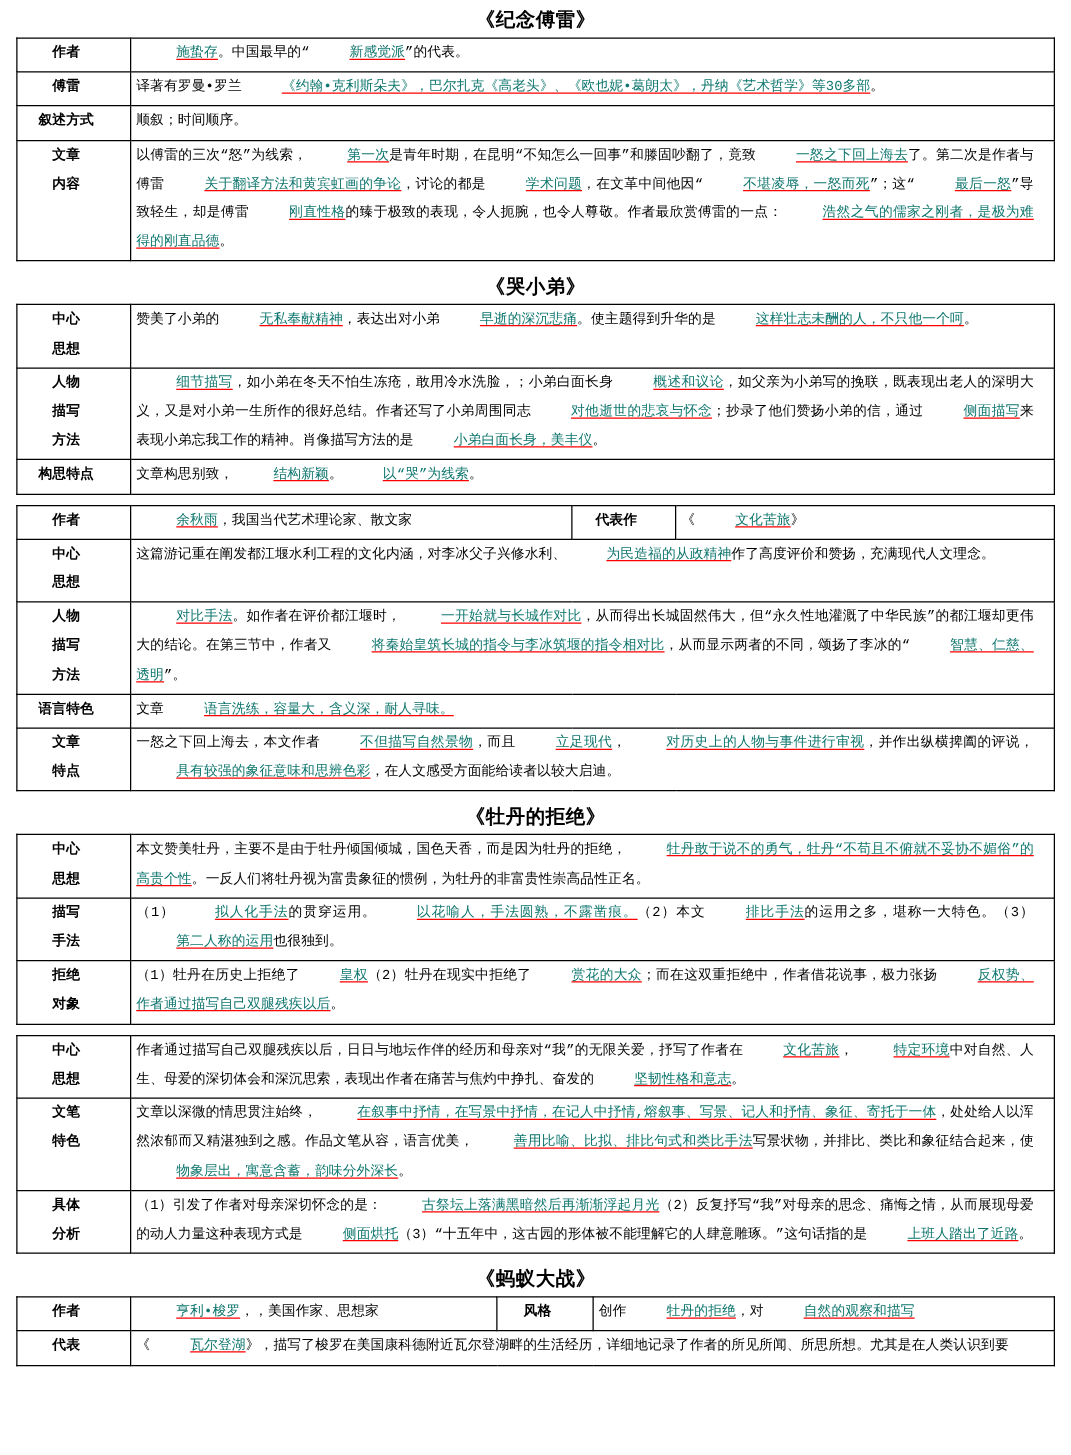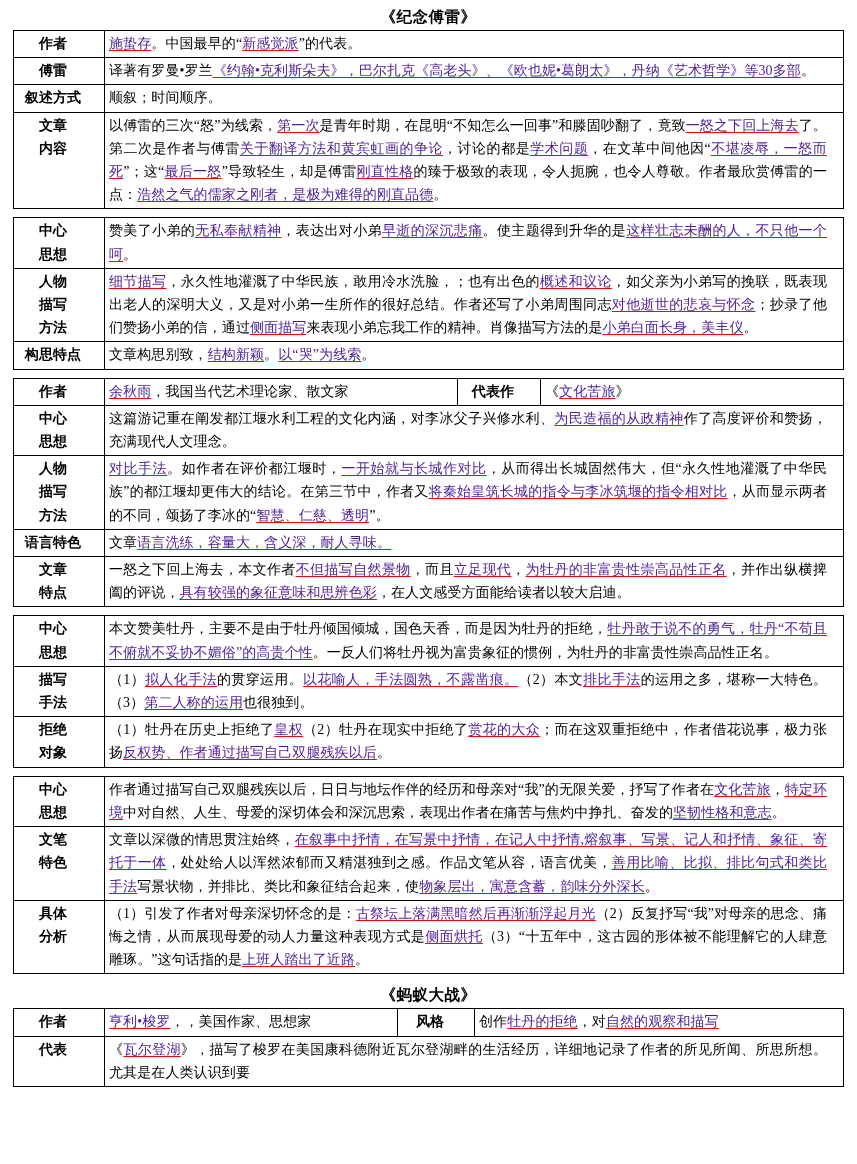--- a/index.html
+++ b/index.html
@@ -32,42 +32,44 @@
   table.doc {
     width: 831px;
     border-collapse: collapse;
     table-layout: fixed;
     margin-bottom: 1px;
   }
   table.doc td {
     border: 1.1px solid #000000;
     vertical-align: top;
     padding: 1px 16px 2px 4px;
-    font-size: 14px;
+    font-size: 11px;
     line-height: 23.2px;
     letter-spacing: 0.1px;
     word-break: break-all;
+    font-family: Liberation Mono, monospace;
   }
   td.label {
     font-weight: bold;
     text-align: center;
     padding-left: 1px;
     padding-right: 1px;
     letter-spacing: 1px;
     white-space: nowrap;
   }
   td.body {
     text-align: justify;
     text-justify: inter-ideograph;
   }
   .u {
-    color: #4c1d95;
+    color: #0f766e;
     text-decoration: underline;
     text-decoration-color: #ff0000;
     text-underline-offset: 2px;
+    margin-left: 32px;
   }
   
   .w-lab { width: 70px; }
   .w-mid-lab { width: 62px; }
   .w-mid-lab2 { width: 56px; }
   .spacer { height: 7px; }
 </style>
 </head>
 <body>
 
@@ -88,29 +90,30 @@
             <td class="label w-lab"><span>叙述方式</span></td>
             <td class="body"><span>顺叙；时间顺序。</span></td>
           </tr>
           <tr>
             <td class="label w-lab"><span>文章</span><br><span>内容</span></td>
             <td class="body"><span>以傅雷的三次“怒”为线索，</span><span class="u">第一次</span><span>是青年时期，在昆明“不知怎么一回事”和滕固吵翻了，竟致</span><span class="u">一怒之下回上海去</span><span>了。第二次是作者与傅雷</span><span class="u">关于翻译方法和黄宾虹画的争论</span><span>，讨论的都是</span><span class="u">学术问题</span><span>，在文革中间他因“</span><span class="u">不堪凌辱，一怒而死</span><span>”；这“</span><span class="u">最后一怒</span><span>”导致轻生，却是傅雷</span><span class="u">刚直性格</span><span>的臻于极致的表现，令人扼腕，也令人尊敬。作者最欣赏傅雷的一点：</span><span class="u">浩然之气的儒家之刚者，是极为难得的刚直品德</span><span>。</span></td>
           </tr>
         </tbody>
       </table>
       <div class="spacer"></div>
+      <div class="section-title">《哭小弟》</div>
       <table class="doc">
         <tbody>
           <tr>
             <td class="label w-lab"><span>中心</span><br><span>思想</span></td>
             <td class="body"><span>赞美了小弟的</span><span class="u">无私奉献精神</span><span>，表达出对小弟</span><span class="u">早逝的深沉悲痛</span><span>。使主题得到升华的是</span><span class="u">这样壮志未酬的人，不只他一个呵</span><span>。</span></td>
           </tr>
           <tr>
             <td class="label w-lab"><span>人物</span><br><span>描写</span><br><span>方法</span></td>
-            <td class="body"><span class="u">细节描写</span><span>，永久性地灌溉了中华民族，敢用冷水洗脸，；也有出色的</span><span class="u">概述和议论</span><span>，如父亲为小弟写的挽联，既表现出老人的深明大义，又是对小弟一生所作的很好总结。作者还写了小弟周围同志</span><span class="u">对他逝世的悲哀与怀念</span><span>；抄录了他们赞扬小弟的信，通过</span><span class="u">侧面描写</span><span>来表现小弟忘我工作的精神。肖像描写方法的是</span><span class="u">小弟白面长身，美丰仪</span><span>。</span></td>
+            <td class="body"><span class="u">细节描写</span><span>，如小弟在冬天不怕生冻疮，敢用冷水洗脸，；小弟白面长身</span><span class="u">概述和议论</span><span>，如父亲为小弟写的挽联，既表现出老人的深明大义，又是对小弟一生所作的很好总结。作者还写了小弟周围同志</span><span class="u">对他逝世的悲哀与怀念</span><span>；抄录了他们赞扬小弟的信，通过</span><span class="u">侧面描写</span><span>来表现小弟忘我工作的精神。肖像描写方法的是</span><span class="u">小弟白面长身，美丰仪</span><span>。</span></td>
           </tr>
           <tr>
             <td class="label w-lab"><span>构思特点</span></td>
             <td class="body"><span>文章构思别致，</span><span class="u">结构新颖</span><span>。</span><span class="u">以“哭”为线索</span><span>。</span></td>
           </tr>
         </tbody>
       </table>
       <div class="spacer"></div>
       <table class="doc">
         <tbody>
@@ -127,25 +130,26 @@
           <tr>
             <td class="label w-lab" colspan="1"><span>人物</span><br><span>描写</span><br><span>方法</span></td>
             <td class="body" colspan="3"><span class="u">对比手法</span><span>。如作者在评价都江堰时，</span><span class="u">一开始就与长城作对比</span><span>，从而得出长城固然伟大，但“永久性地灌溉了中华民族”的都江堰却更伟大的结论。在第三节中，作者又</span><span class="u">将秦始皇筑长城的指令与李冰筑堰的指令相对比</span><span>，从而显示两者的不同，颂扬了李冰的“</span><span class="u">智慧、仁慈、透明</span><span>”。</span></td>
           </tr>
           <tr>
             <td class="label w-lab" colspan="1"><span>语言特色</span></td>
             <td class="body" colspan="3"><span>文章</span><span class="u">语言洗练，容量大，含义深，耐人寻味。</span></td>
           </tr>
           <tr>
             <td class="label w-lab" colspan="1"><span>文章</span><br><span>特点</span></td>
-            <td class="body" colspan="3"><span>一怒之下回上海去，本文作者</span><span class="u">不但描写自然景物</span><span>，而且</span><span class="u">立足现代</span><span>，</span><span class="u">为牡丹的非富贵性崇高品性正名</span><span>，并作出纵横捭阖的评说，</span><span class="u">具有较强的象征意味和思辨色彩</span><span>，在人文感受方面能给读者以较大启迪。</span></td>
+            <td class="body" colspan="3"><span>一怒之下回上海去，本文作者</span><span class="u">不但描写自然景物</span><span>，而且</span><span class="u">立足现代</span><span>，</span><span class="u">对历史上的人物与事件进行审视</span><span>，并作出纵横捭阖的评说，</span><span class="u">具有较强的象征意味和思辨色彩</span><span>，在人文感受方面能给读者以较大启迪。</span></td>
           </tr>
         </tbody>
       </table>
       <div class="spacer"></div>
+      <div class="section-title">《牡丹的拒绝》</div>
       <table class="doc">
         <tbody>
           <tr>
             <td class="label w-lab"><span>中心</span><br><span>思想</span></td>
             <td class="body"><span>本文赞美牡丹，主要不是由于牡丹倾国倾城，国色天香，而是因为牡丹的拒绝，</span><span class="u">牡丹敢于说不的勇气，牡丹“不苟且不俯就不妥协不媚俗”的高贵个性</span><span>。一反人们将牡丹视为富贵象征的惯例，为牡丹的非富贵性崇高品性正名。</span></td>
           </tr>
           <tr>
             <td class="label w-lab"><span>描写</span><br><span>手法</span></td>
             <td class="body"><span>（1）</span><span class="u">拟人化手法</span><span>的贯穿运用。</span><span class="u">以花喻人，手法圆熟，不露凿痕。</span><span>（2）本文</span><span class="u">排比手法</span><span>的运用之多，堪称一大特色。（3）</span><span class="u">第二人称的运用</span><span>也很独到。</span></td>
           </tr>

